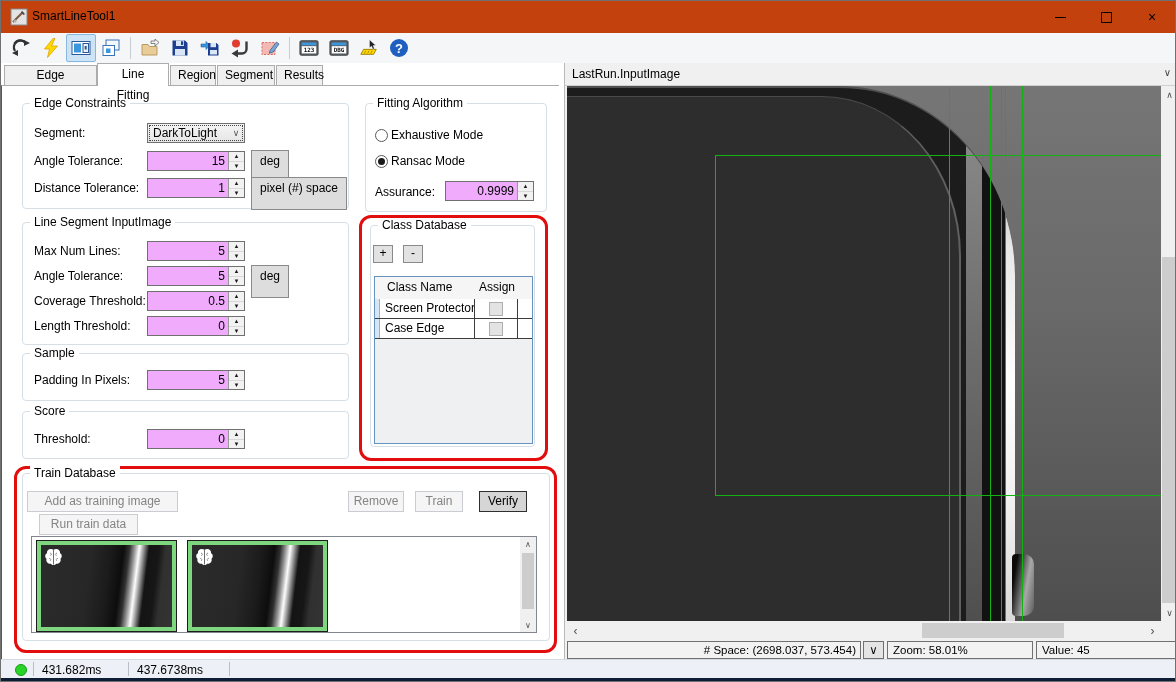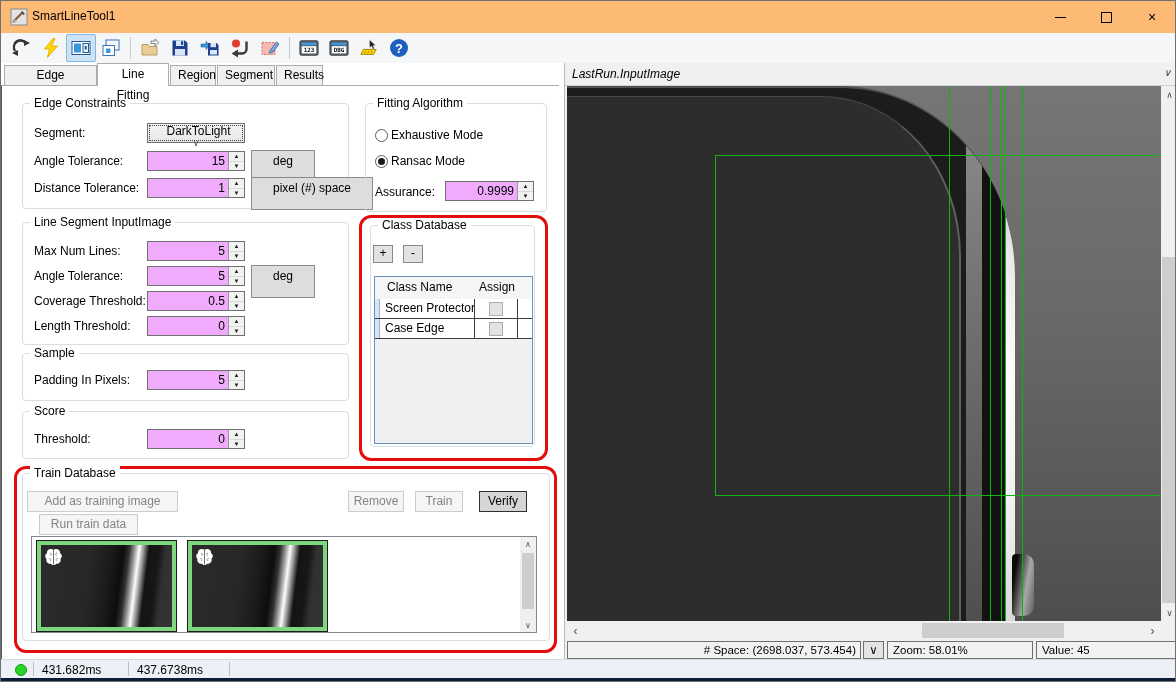--- a/index.html
+++ b/index.html
@@ -1,20 +1,20 @@
 <!DOCTYPE html>
 <html><head>
 <meta charset="utf-8">
 <style>
   html,body{margin:0;padding:0;background:#cfd4da;}
   body{font-family:"Liberation Sans",sans-serif;font-size:12px;color:#000;-webkit-font-smoothing:antialiased;}
   .window{position:relative;width:1176px;height:682px;background:#fff;border:1px solid #707070;box-sizing:border-box;overflow:hidden;}
   .abs{position:absolute;}
   
-  .titlebar{position:absolute;left:0;top:0;width:100%;height:32px;background:#fdba74;}
+  .titlebar{position:absolute;left:0;top:0;width:100%;height:32px;background:#c2410c;}
   .title-text{position:absolute;left:31px;top:8px;font-size:12px;}
   .appicon{position:absolute;left:9px;top:7px;width:18px;height:18px;}
   .winbtn{position:absolute;top:0;width:46px;height:32px;display:flex;align-items:center;justify-content:center;}
   .glyph-min{width:11px;height:1px;background:#000;display:block;}
   .glyph-max{width:9px;height:9px;border:1px solid #000;display:block;}
   .glyph-close{font-size:14px;line-height:14px;}
   
   .toolbar{position:absolute;left:0;top:32px;width:100%;height:30px;background:#f5f6f7;display:flex;align-items:center;padding-left:5px;box-sizing:border-box;}
   .tbtn{width:28px;height:26px;display:flex;align-items:center;justify-content:center;border:1px solid transparent;border-radius:2px;}
   .tbtn.sel{background:#cde4f7;border-color:#88b8de;}
@@ -27,22 +27,22 @@
   .content{position:absolute;left:0;top:84px;width:558px;height:574px;background:#fff;border-top:1px solid #acacac;border-left:1px solid #5a5a5a;box-sizing:border-box;}
   
   .grp{position:absolute;border:1px solid #d5dfe5;border-radius:4px;}
   .gt{position:absolute;top:-8px;left:7px;background:#fff;padding:0 4px;white-space:nowrap;}
   .lbl{position:absolute;white-space:nowrap;}
   .spin{position:absolute;height:20px;border:1px solid #707070;background:#f0abfc;display:flex;box-sizing:border-box;}
   .sv{flex:1;text-align:right;padding:2px 3px 0 0;overflow:hidden;}
   .sarr{width:15px;display:flex;flex-direction:column;border-left:1px solid #999;background:#f2f2f2;}
   .sarr i{flex:1;font-style:normal;font-size:6px;line-height:9px;text-align:center;color:#1a1a1a;}
   .sarr i+i{border-top:1px solid #d8d8d8;}
-  .unit{position:absolute;height:33px;background:#ddd;border:1px solid #8a8a8a;line-height:20px;padding:0 21px;box-sizing:border-box;text-align:center;white-space:nowrap;}
-  .combo{position:absolute;height:20px;border:1px solid #707070;outline:1px dotted #444;outline-offset:-3px;background:linear-gradient(#f4f4f4,#e6e6e6);display:flex;align-items:center;box-sizing:border-box;flex-direction:column;}
+  .unit{position:absolute;height:33px;background:#ddd;border:1px solid #8a8a8a;line-height:20px;padding:0 8px;box-sizing:border-box;text-align:center;white-space:nowrap;}
+  .combo{position:absolute;height:20px;border:1px solid #707070;outline:1px dotted #444;outline-offset:-3px;background:linear-gradient(#f4f4f4,#e6e6e6);display:flex;align-items:center;box-sizing:border-box;}
   .combo .cv{flex:1;padding-left:5px;}
   .combo .ca{width:16px;text-align:center;color:#555;font-size:9px;}
   .radio{position:absolute;width:13px;height:13px;border:1px solid #595959;border-radius:50%;background:#fff;box-sizing:border-box;}
   .radio.on::after{content:"";position:absolute;left:2px;top:2px;width:7px;height:7px;border-radius:50%;background:#1a1a1a;}
   .redbox{position:absolute;border:3px solid #e20d0d;border-radius:12px;}
   .smallbtn{position:absolute;background:#e2e2e2;border:1px solid #8a8a8a;text-align:center;box-sizing:border-box;}
   
   .cdb-table{position:absolute;border:1px solid #6593bf;background:#eef0f2;box-sizing:border-box;}
   .cdb-head{position:absolute;left:0;top:0;right:0;height:22px;background:#f5f5f5;border-bottom:1px solid #8c8c8c;}
   .cdb-head span{position:absolute;top:3px;}
@@ -57,21 +57,21 @@
   .listbox{position:absolute;background:#fff;border:1px solid #82878f;box-sizing:border-box;}
   .thumb{position:absolute;top:3px;width:141px;height:92px;border:1px solid #1c1c1c;background:#7ed67e;padding:4px;box-sizing:border-box;}
   .tp{width:100%;height:100%;position:relative;background:linear-gradient(97deg,#2b2b2b 0%,#272727 36%,#1b1b1b 50%,#0d0d0d 59%,#303030 63%,#9f9f9f 67%,#fdfdfd 70%,#9a9a9a 73%,#141414 77%,#161616 84%,#303030 89%,#343434 100%);}
   .tp svg{position:absolute;left:2px;top:2px;width:21px;height:21px;}
   
   .sb{background:#f0f0f0;}
   .sb-arrow{position:absolute;display:flex;align-items:center;justify-content:center;color:#505050;background:#f0f0f0;}
   .sb-thumb{position:absolute;background:#cdcdcd;}
   
   .rpanel{position:absolute;left:563px;top:62px;width:613px;height:596px;background:#f0f0f0;border-left:1px solid #b9b9b9;box-sizing:border-box;}
-  .rhead{position:absolute;left:0;top:0;width:100%;height:23px;background:#f0f0f0;border-bottom:1px solid #d0d0d0;box-sizing:border-box;font-style:italic;}
+  .rhead{position:absolute;left:0;top:0;width:100%;height:23px;background:#f0f0f0;border-bottom:1px solid #d0d0d0;box-sizing:border-box;}
   .rhead .ht{position:absolute;left:7px;top:4px;}
   .rhead .hc{position:absolute;right:6px;top:4px;color:#444;font-size:10px;}
   .img-area{position:absolute;left:2px;top:23px;width:594px;height:535px;overflow:hidden;background:linear-gradient(180deg,#767676 0%,#6a6a6a 40%,#4e4e4e 100%);}
   .case{position:absolute;left:0;top:0;width:448px;height:535px;background:#1c1c1c;border-top-right-radius:175px 190px;overflow:hidden;border-top:2px solid #4f4f4f;box-sizing:border-box;}
   .case-high{position:absolute;right:0;top:0;bottom:0;width:9px;background:linear-gradient(180deg,#5a5a5a 0%,#b0b0b0 12%,#e8e8e8 30%,#ffffff 55%,#efefef 80%,#d9d9d9 100%);}
   .case-gap{position:absolute;right:9px;top:0;bottom:0;width:24px;background:#121212;}
   .case-mid{position:absolute;right:33px;top:0;bottom:0;width:16px;background:linear-gradient(180deg,#8e8e8e 0%,#6f6f6f 45%,#4f4f4f 100%);}
   .screen{position:absolute;left:0;top:8px;width:392px;height:600px;background:#2d2d2d;border-top:1px solid #4a4a4a;border-right:2px solid #606060;border-top-right-radius:140px 160px;}
   .volbtn{position:absolute;left:445px;top:468px;width:22px;height:62px;background:linear-gradient(100deg,#0a0a0a 18%,#a8a8a8 62%,#5c5c5c 100%);border-radius:4px 10px 10px 4px;}
   .gl{position:absolute;background:#12b212;}

